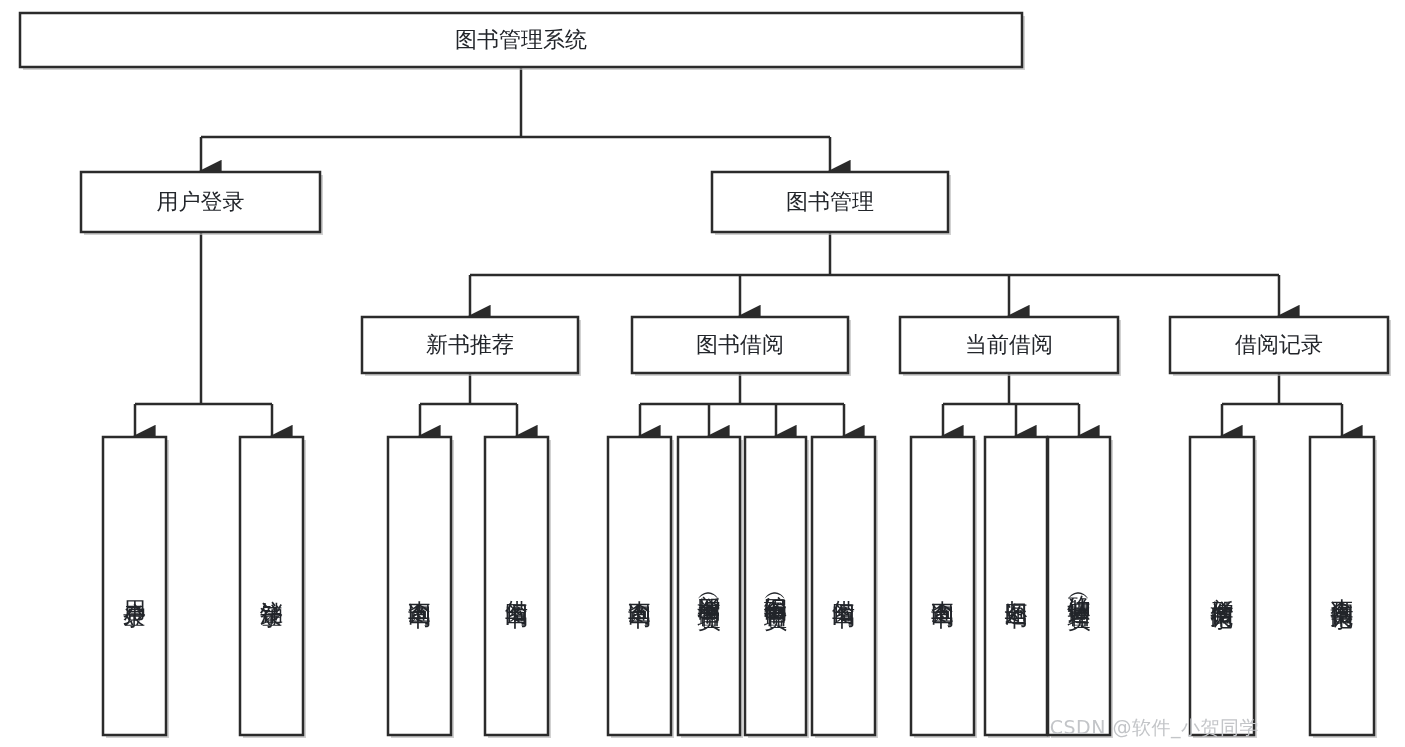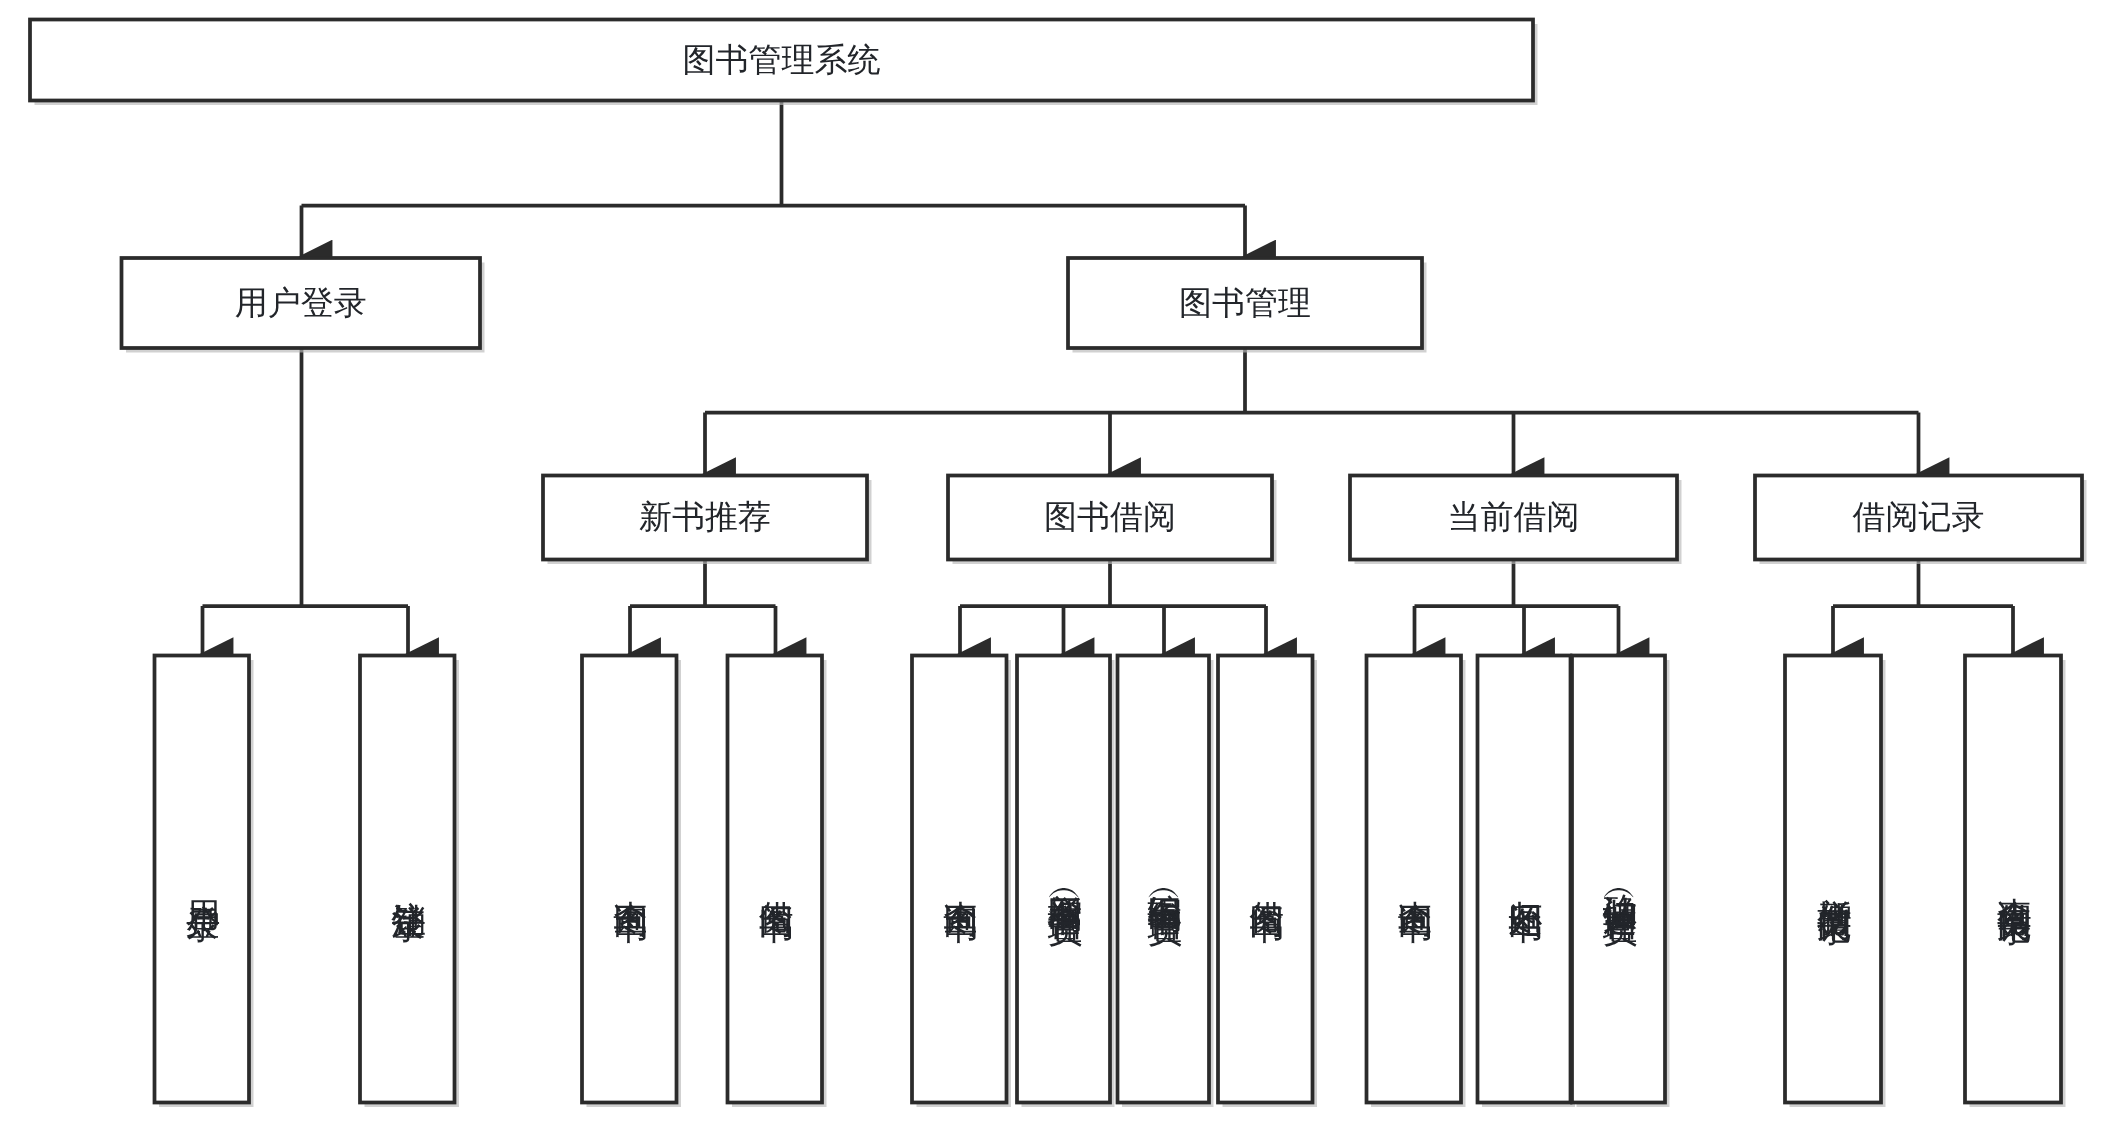--- a/index.html
+++ b/index.html
@@ -255,13 +255,14 @@
         <span class="leaf-label">确认归还（管理员）</span>
       </div>
       <div class="leaf-label-wrap" style="left: 1190px; top: 437px; width: 64px; height: 298px;">
         <span class="leaf-label">新增借阅记录</span>
       </div>
       <div class="leaf-label-wrap" style="left: 1310px; top: 437px; width: 64px; height: 298px;">
         <span class="leaf-label">查询借阅记录</span>
       </div>
     </div>
 
+  <div class="watermark">CSDN @软件_小贺同学</div>
 </div>
 
 </body></html>

